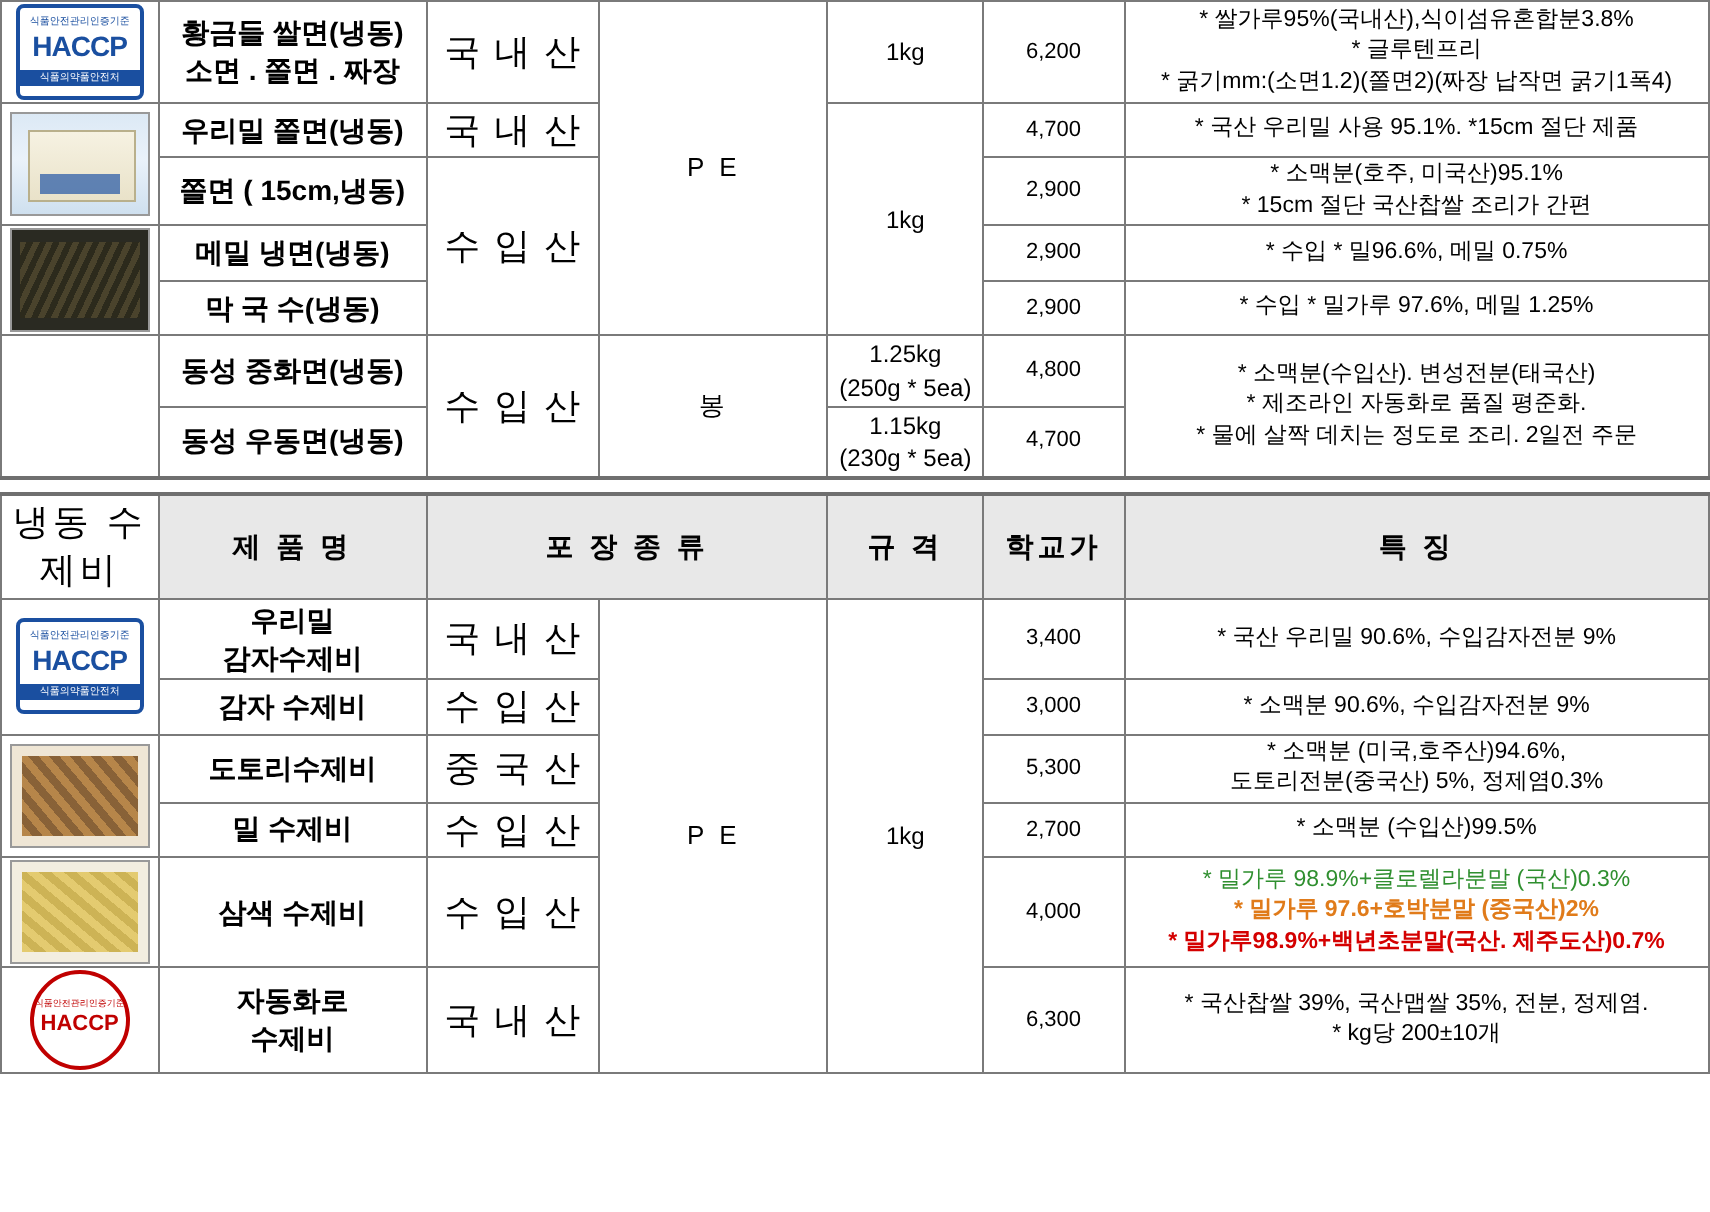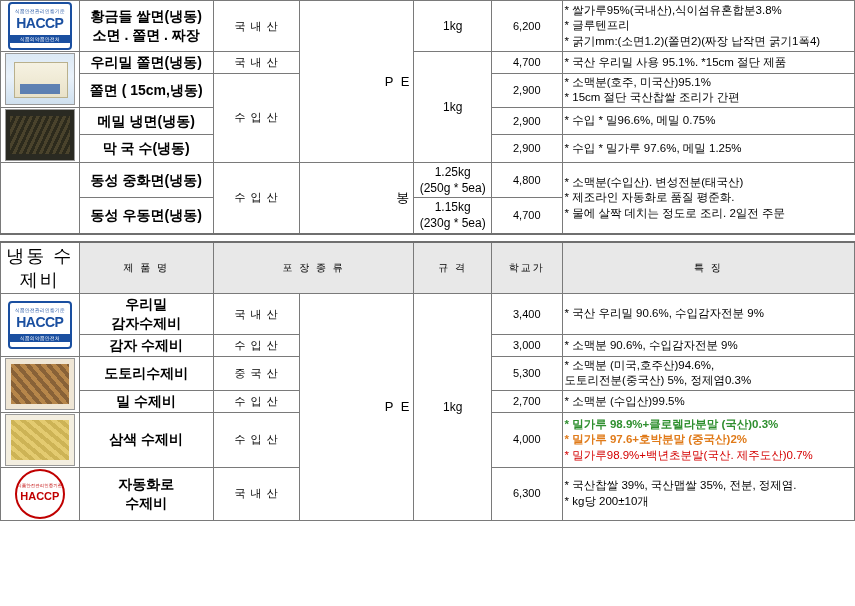--- a/index.html
+++ b/index.html
@@ -21,32 +21,32 @@
   }
   .colimg{width:78px;}
   .colname{width:133px;}
   .colorigin{width:86px;}
   .colpack{width:113px;}
   .colspec{width:77px;}
   .colprice{width:70px;}
   .colfeat{width:290px;}
 
   .name{font-weight:bold;font-size:14px;}
-  .origin{font-size:11px;letter-spacing:1px;}
-  .pack{font-size:13px;letter-spacing:2px;text-align:right;}
+  .origin{font-size:18px;letter-spacing:1px;}
+  .pack{font-size:13px;letter-spacing:2px;}
   .spec{font-size:12px;}
   .price{font-size:11px;}
-  .feat{font-size:11.5px;text-align:left;}
+  .feat{font-size:11.5px;text-align:center;}
   .bold{font-weight:normal;}
-  .hdr{font-weight:normal;font-size:10px;background:#e8e8e8;letter-spacing:2px;}
+  .hdr{font-weight:bold;font-size:14px;background:#e8e8e8;letter-spacing:2px;}
   .hdr-plain{font-weight:normal;font-size:18px;letter-spacing:2px;}
   .spacer td{border-left:none;border-right:none;border-top:2px solid #6f6f6f;border-bottom:2px solid #6f6f6f;height:6px;padding:0;background:#fff;}
-  .green{color:#2f8f2f;font-weight:bold;}
+  .green{color:#2f8f2f;font-weight:normal;}
   .orange{color:#e07b1a;font-weight:bold;}
-  .red{color:#d40000;font-weight:normal;}
+  .red{color:#d40000;font-weight:bold;}
 
   
   .haccp{
     width:60px;height:44px;margin:0 auto;
     border:2px solid #1a4fa0;border-radius:4px;
     background:#fff;position:relative;
     display:flex;flex-direction:column;align-items:center;justify-content:center;
   }
   .haccp .top{font-size:5px;color:#1a4fa0;line-height:1;}
   .haccp .mid{font-size:14px;font-weight:bold;color:#1a4fa0;letter-spacing:-0.5px;}

